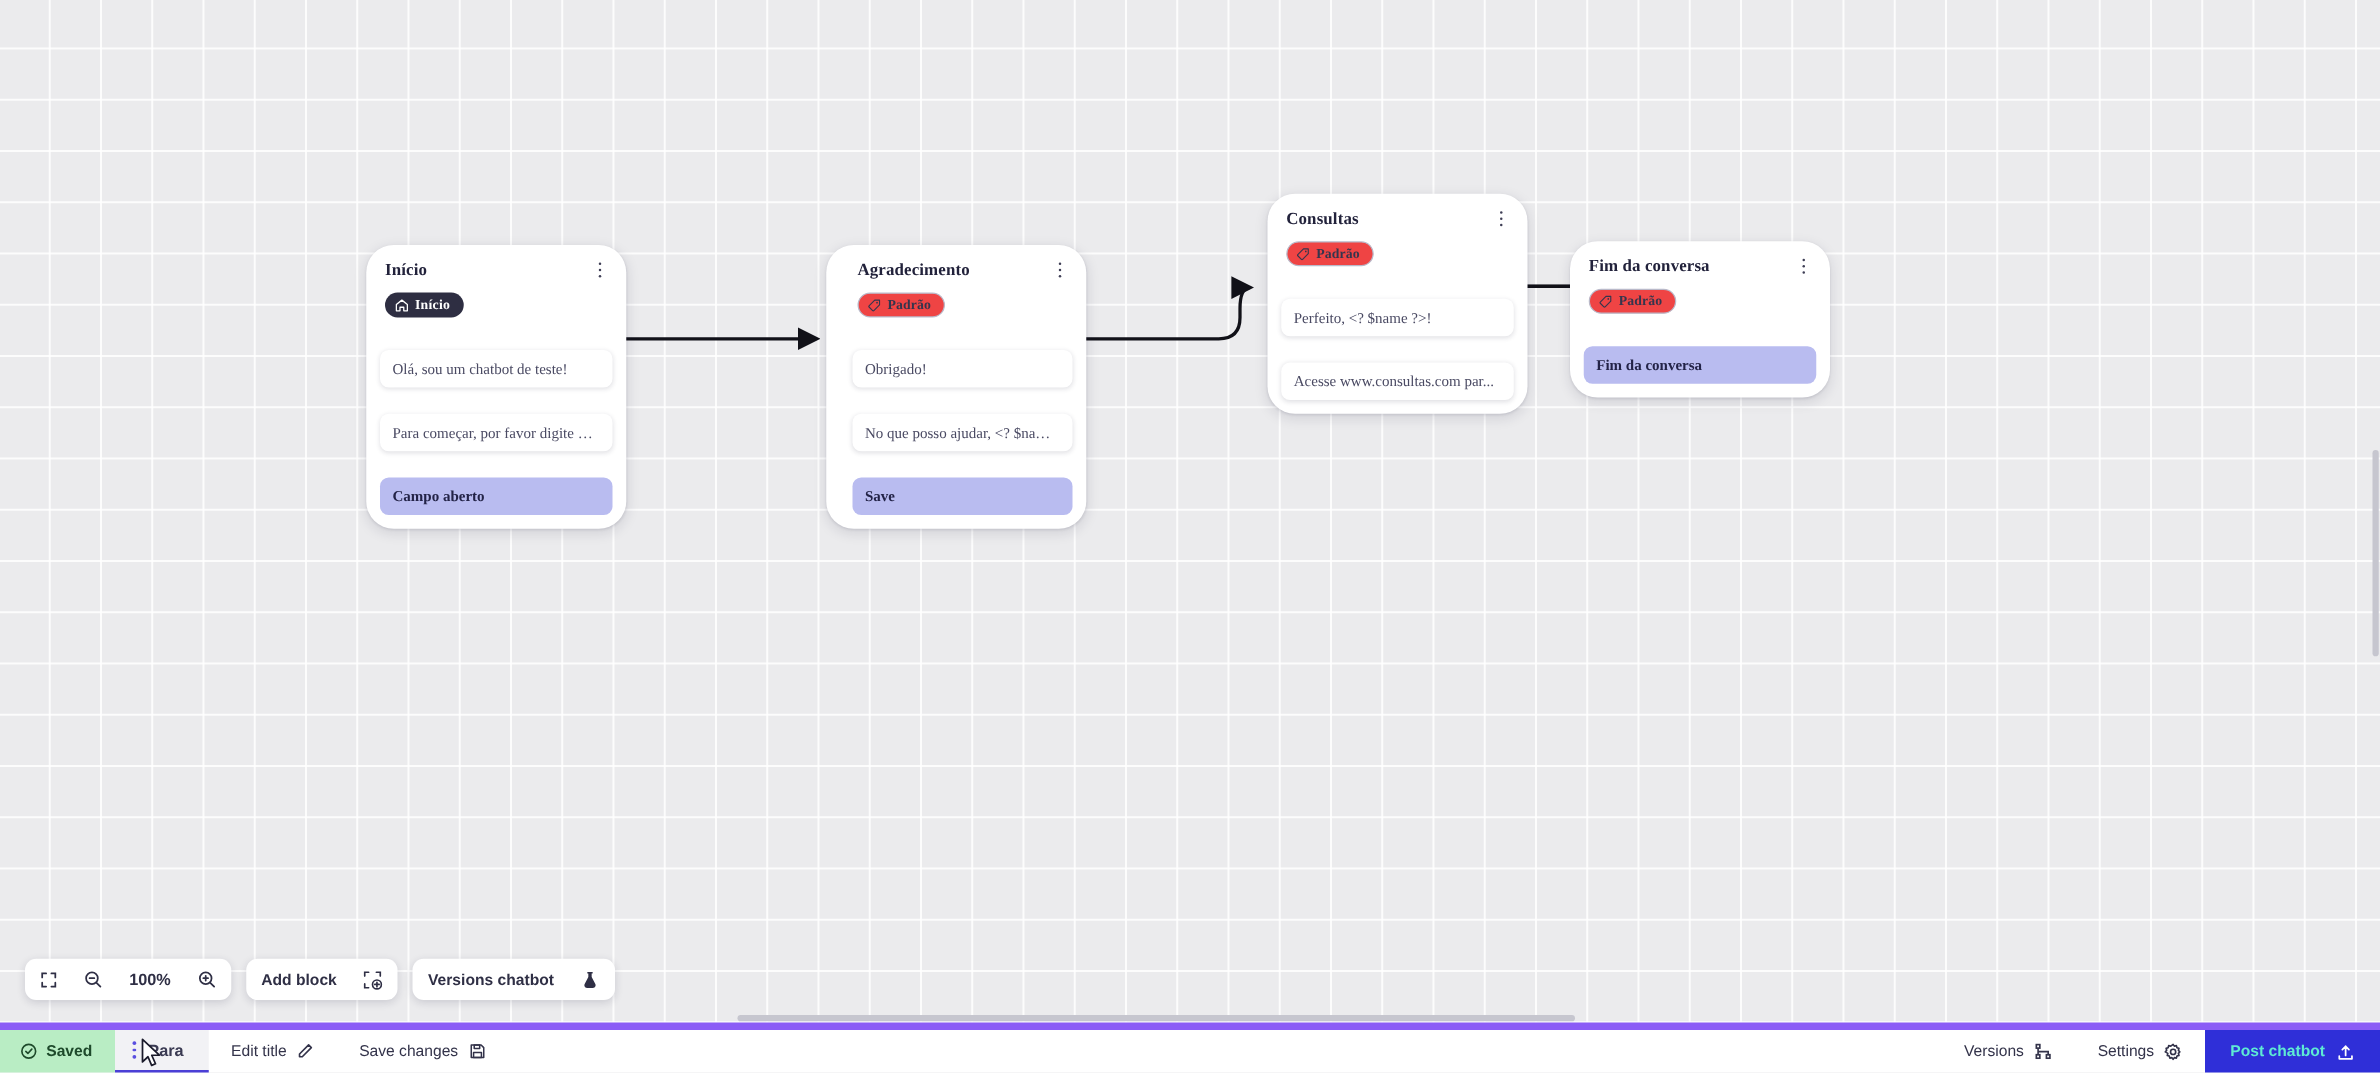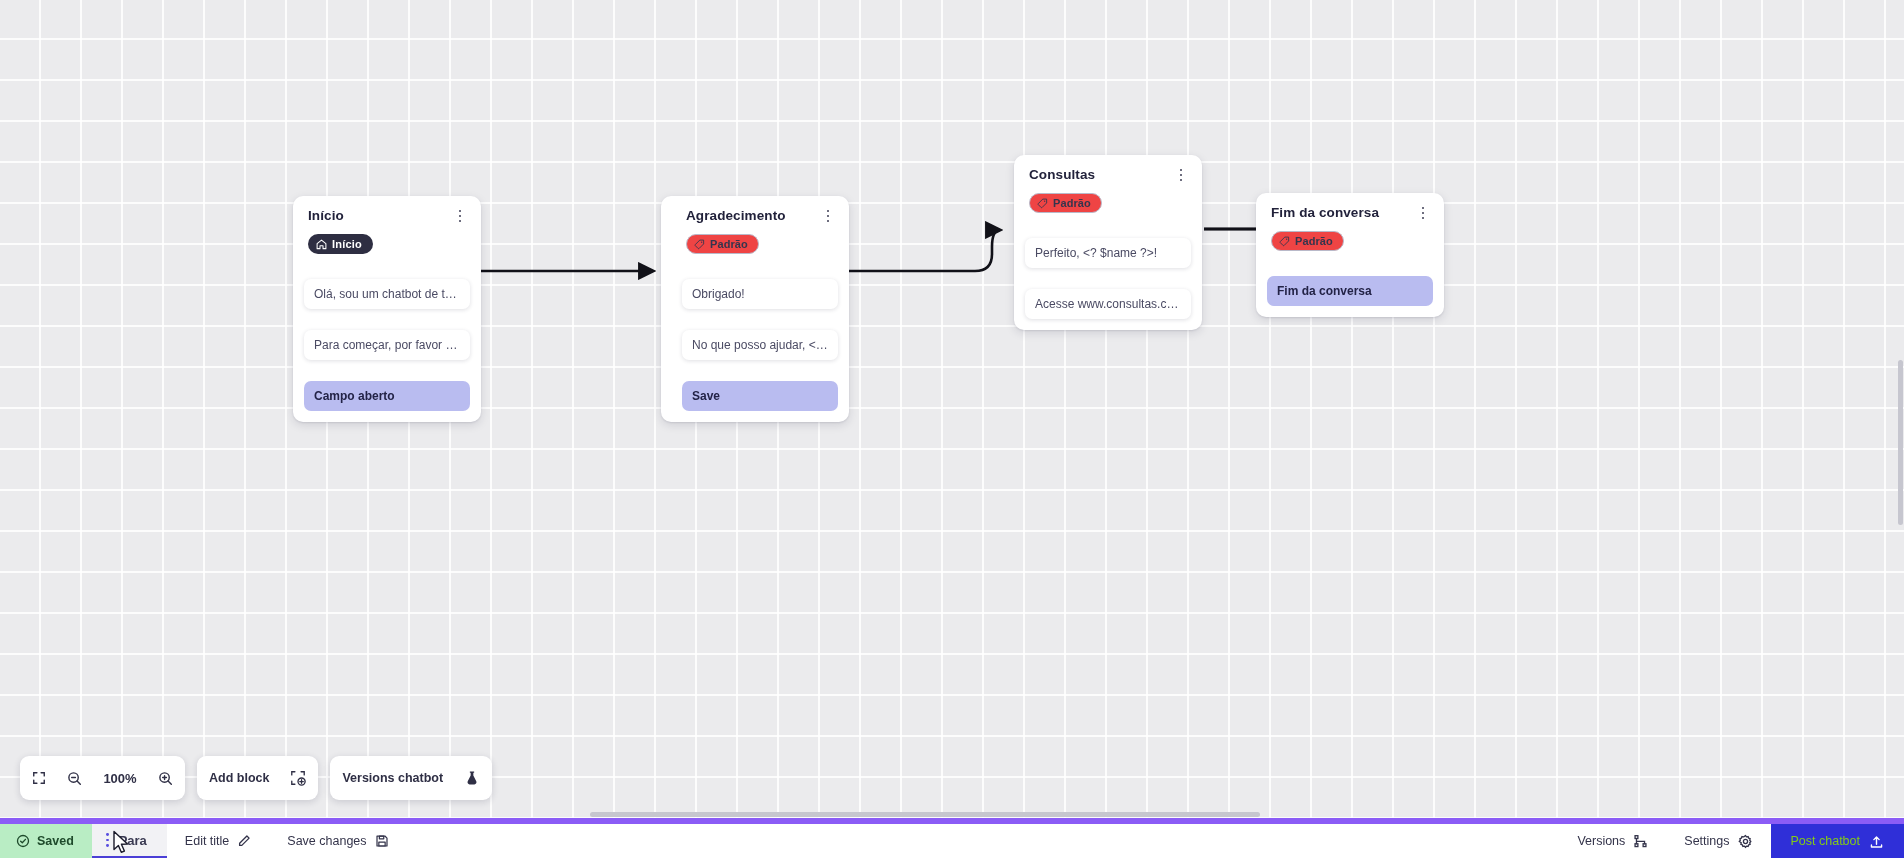--- a/index.html
+++ b/index.html
@@ -21,24 +21,25 @@
     background-position: -2px -3px;
     overflow: hidden;
   }
 
   #edges { position: absolute; inset: 0; pointer-events: none; }
 
   
   .card {
     position: absolute;
     background: #ffffff;
-    border-radius: 10px;
+    border-radius: 22px;
     box-shadow: 0 3px 10px rgba(30,30,60,.13), 0 1px 2px rgba(30,30,60,.10);
     padding: 12px 11px 11px 11px;
-    width: 188px;
+    width: 208px;
+    font-family: Liberation Serif, serif;
   }
   .card-head {
     display: flex; align-items: flex-start; justify-content: space-between;
     padding: 0 3px 0 4px;
   }
   .card-title {
     font-size: 13.5px; font-weight: 600; color: #22223b;
     letter-spacing: .1px; line-height: 16px;
   }
   .dots {
@@ -82,21 +83,21 @@
   }
 
   
   #tools {
     position: absolute; left: 20px; bottom: 18px;
     display: flex; align-items: center; gap: 12px;
   }
   .tool {
     background: #fff; border-radius: 9px;
     box-shadow: 0 2px 7px rgba(30,30,60,.16);
-    height: 44px; display: flex; align-items: center;
+    height: 33px; display: flex; align-items: center;
     padding: 0 12px; gap: 21px;
     font-size: 12.5px; color: #2f2f45; font-weight: 600;
     cursor: pointer; user-select: none;
   }
   .tool .zoomval { font-size: 13px; font-weight: 600; color: #2f2f45; min-width: 34px; text-align:center;}
   .ico { display: inline-flex; align-items: center; justify-content: center; }
 
   
   #statusbar {
     position: absolute; left: 0; right: 0; bottom: 0; height: 40px;
@@ -119,21 +120,21 @@
   }
   .tabflow .grip { display:flex; flex-direction:column; gap:2.5px; align-items:center; padding-left:4px;}
   .tabflow .grip i { width:2.8px; height:2.8px; border-radius:50%; background:#5a4fe0; display:block;}
   .tabflow .lbl { font-weight: 700; color: #3a3a52; font-size: 13px; }
   .sb-item {
     display: flex; align-items: center; gap: 8px;
     padding: 0 18px; cursor: pointer; font-weight: 400; color: #33334a;
   }
   .spacer { flex: 1 1 auto; }
   .post {
-    background: #2f2fd8; color: #84cc16; font-weight: 400;
+    background: #2f2fd8; color: #5eead4; font-weight: 700;
     display: flex; align-items: center; gap: 9px;
     padding: 0 20px; cursor: pointer; font-size: 12.5px;
   }
 
   
   #cursor { position: absolute; left: 112px; top: 830px; pointer-events: none; }
 
   
   #hscroll {
     position: absolute; left: 0; right: 0; bottom: 0; height: 7px;

